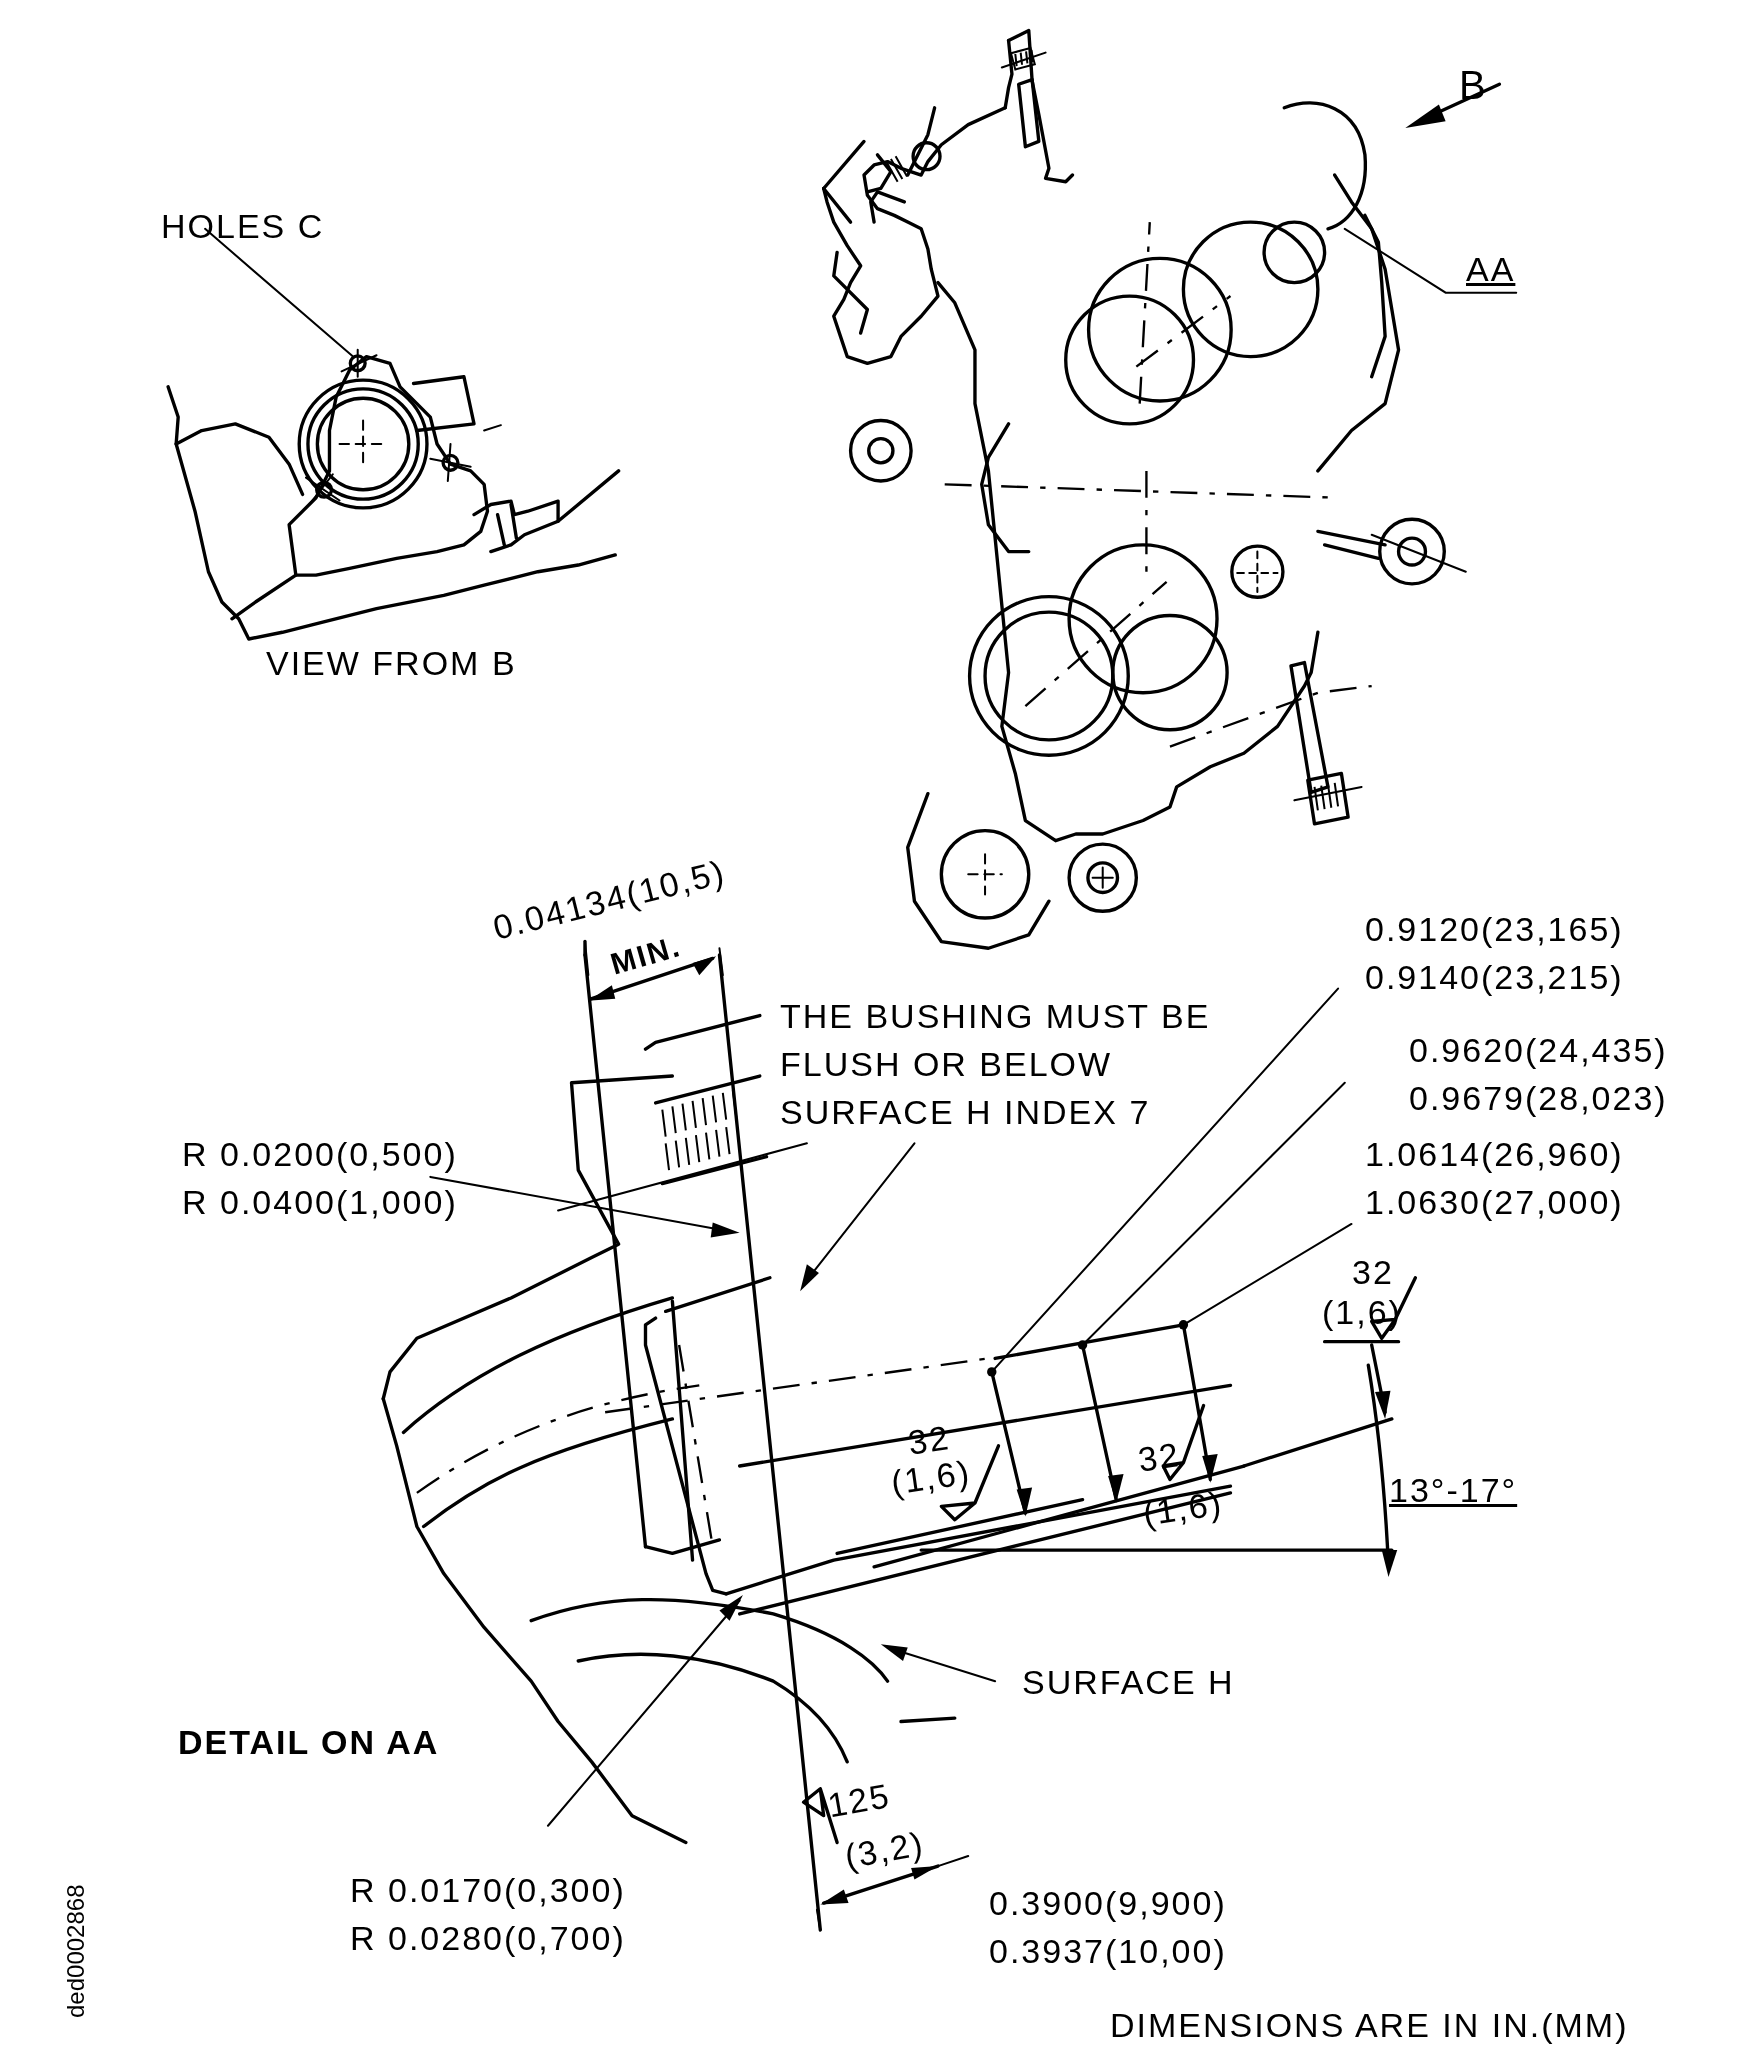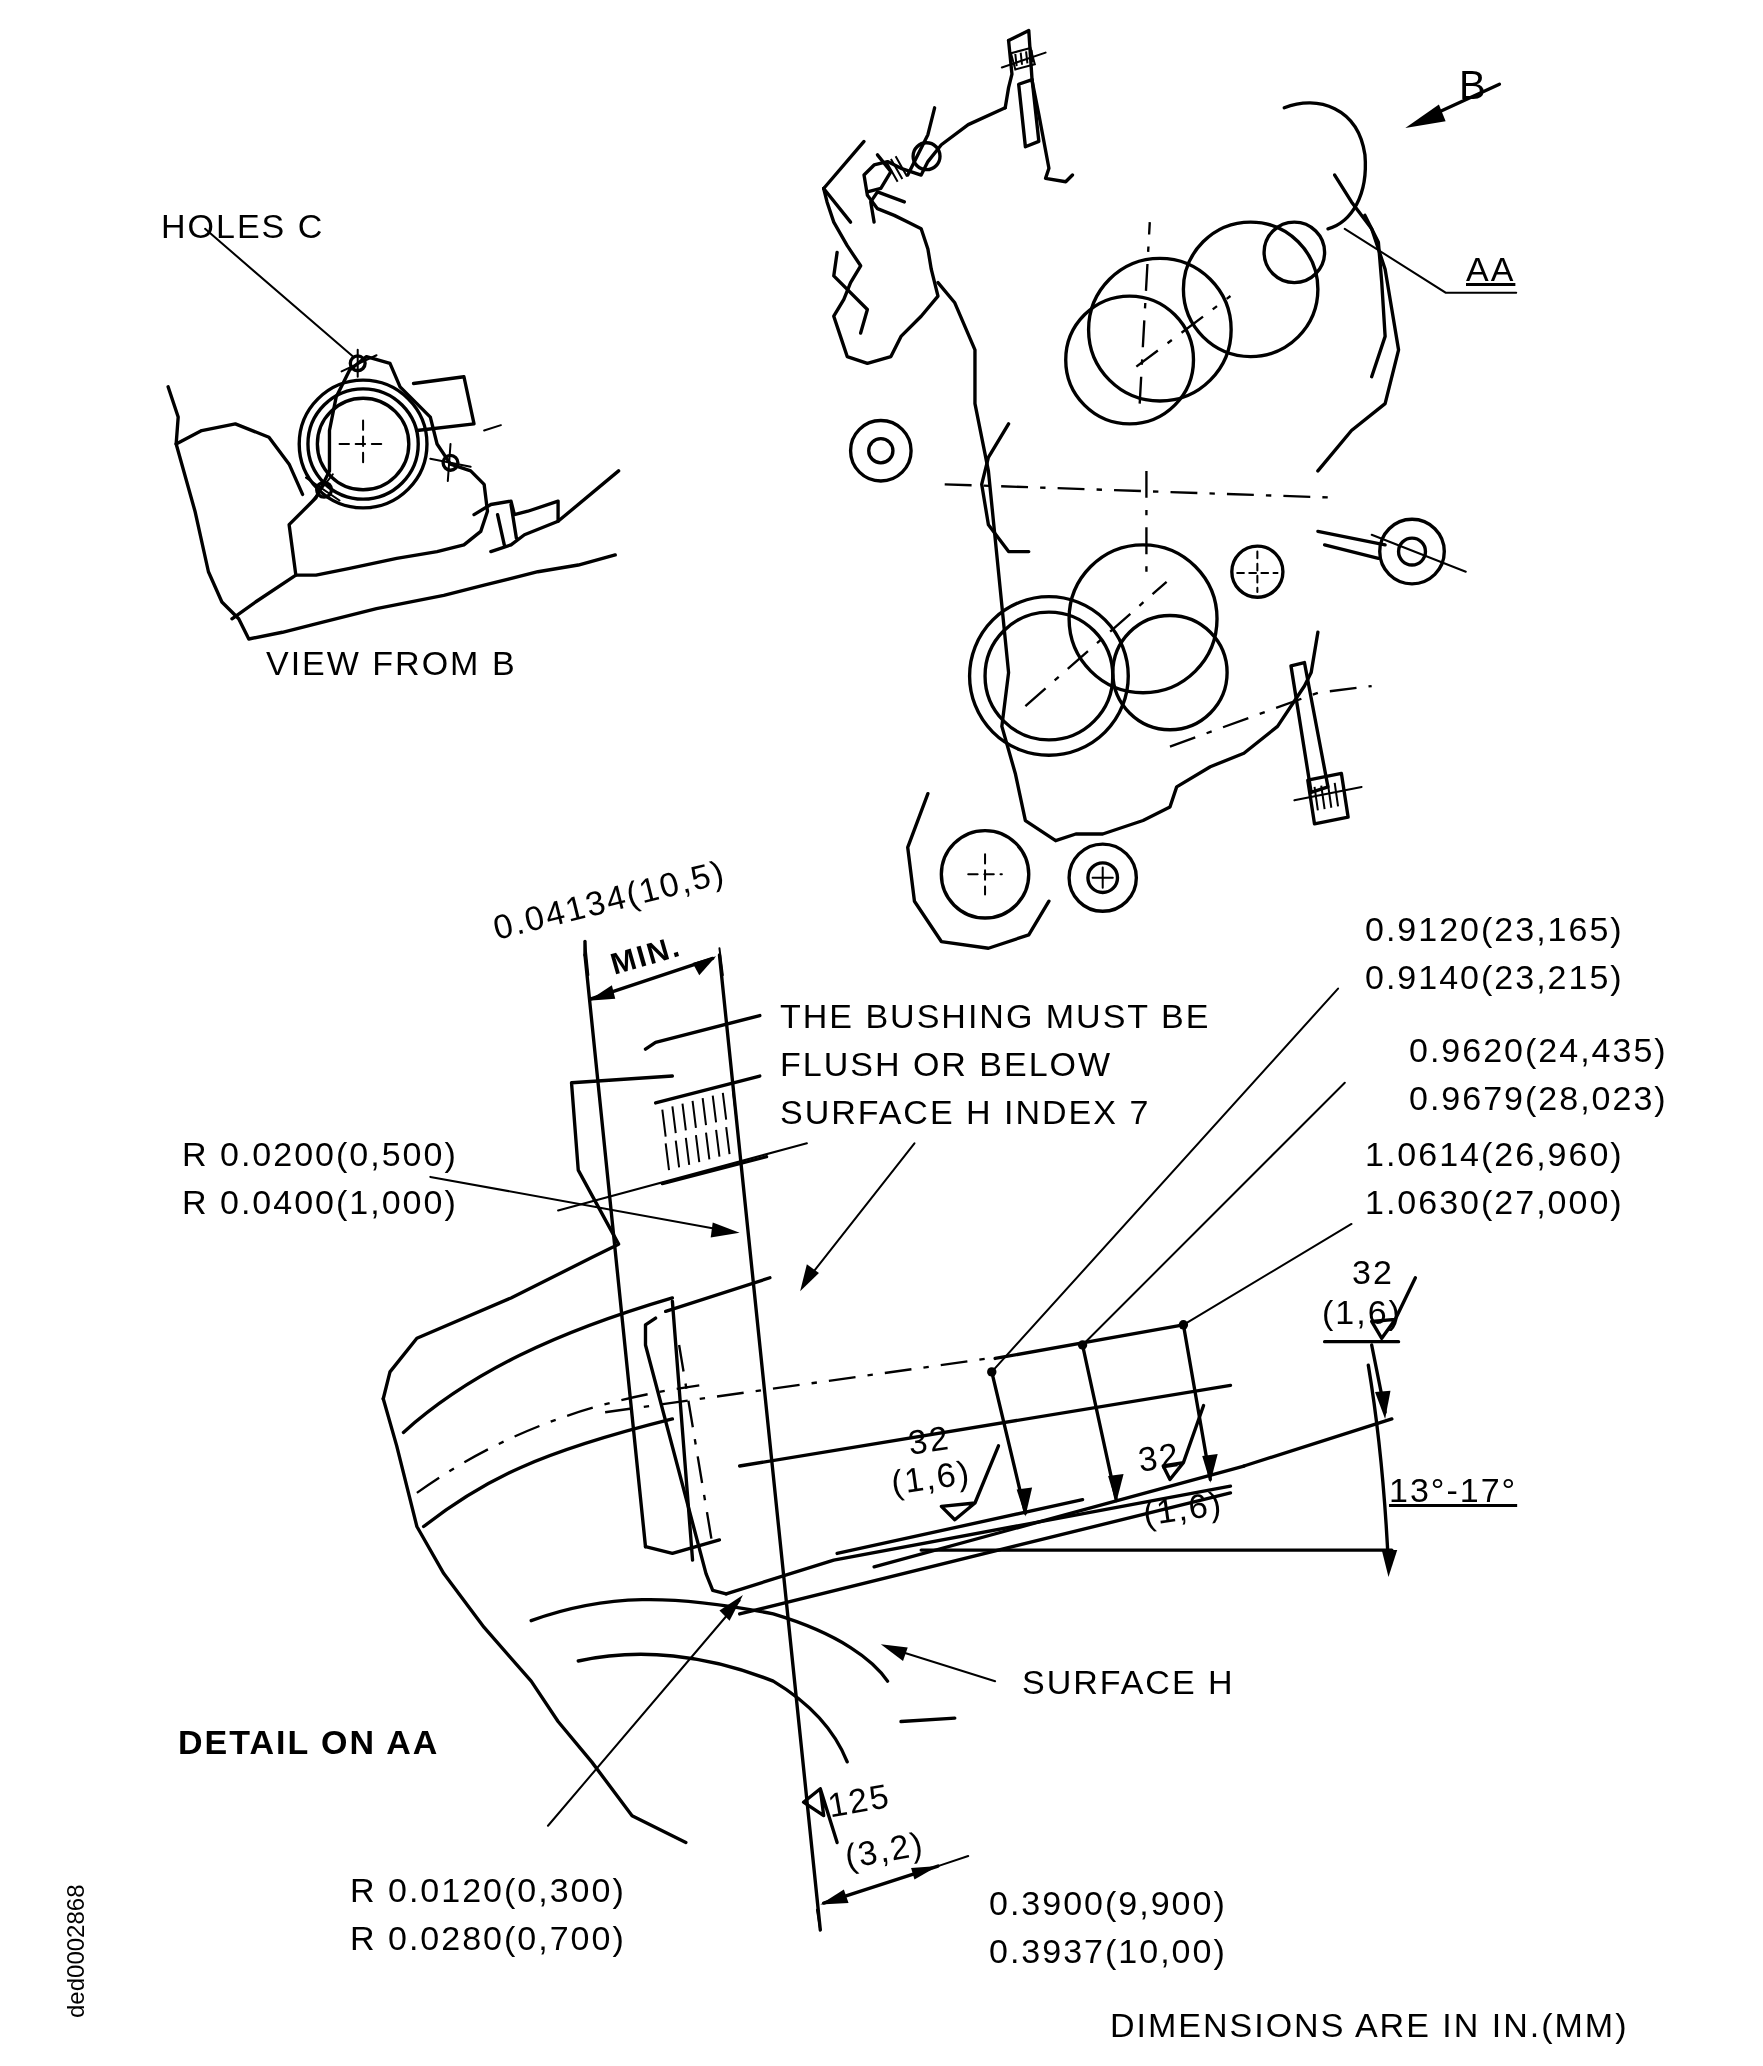--- a/index.html
+++ b/index.html
@@ -254,20 +254,20 @@
 
 <div class="lbl" style="left:824px; top:1782px; transform: rotate(-10deg); transform-origin:left top;">125</div>
 <div class="lbl" style="left:841px; top:1833px; transform: rotate(-10deg); transform-origin:left top;">(3,2)</div>
 
 <div class="lbl stack" style="left:989px; top:1843px;margin-top:36px;">
   <div>0.3900(9,900)</div>
   <div>0.3937(10,00)</div>
 </div>
 
 <div class="lbl stack" style="left:350px; top:1866px;">
-  <div>R 0.0120(0,300)</div>
+  <div>R 0.0170(0,300)</div>
   <div>R 0.0280(0,700)</div>
 </div>
 
 <div class="lbl" style="left:52px; top:2018px; font-size:24px; letter-spacing:0; transform: rotate(-90deg); transform-origin:left top;">ded0002868</div>
 
 <div class="lbl" style="left:1110px; top:2001px;">DIMENSIONS ARE IN IN.(MM)</div>
 
 
 </body></html>

